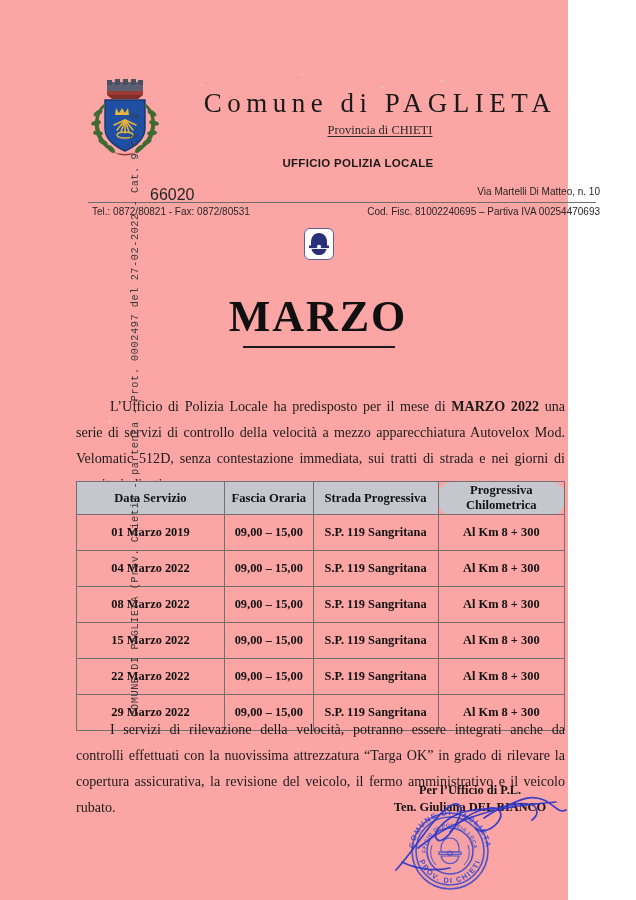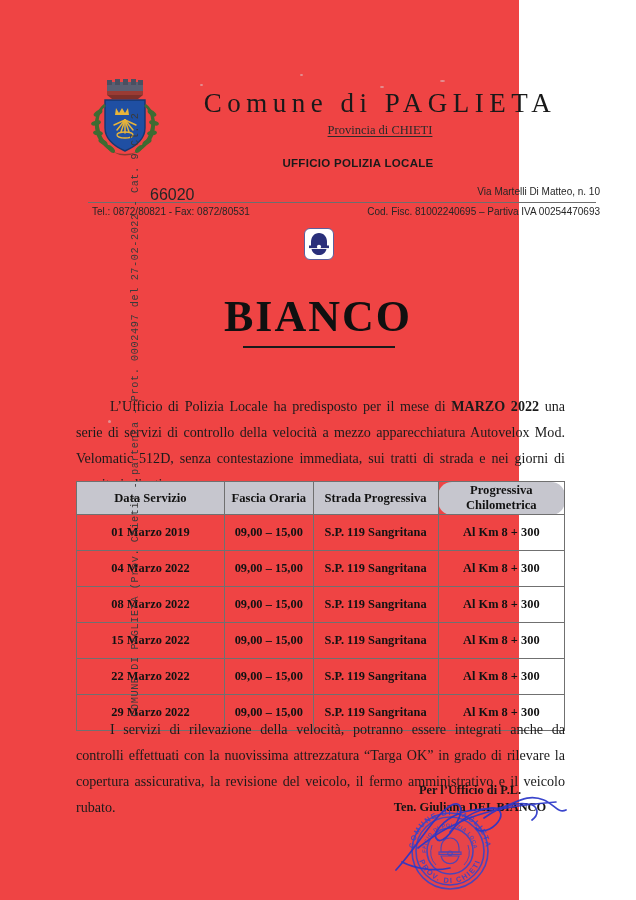--- a/index.html
+++ b/index.html
@@ -4,21 +4,21 @@
 <style>
   html,body{margin:0;padding:0;}
   body{
     width:636px;height:900px;
     background:#ffffff;
     font-family:"Liberation Serif", serif;
     color:#141414;
     overflow:hidden;
     position:relative;
   }
-  .page{position:relative;width:519px;height:900px;background:#ef4444;}
+  .page{position:relative;width:568px;height:900px;background:#fca5a5;}
 
   
   .speck{position:absolute;background:#d8d2d6;border-radius:50%;opacity:.55;}
 
   
   .header{position:absolute;left:0;top:68px;width:636px;}
   .crest{position:absolute;left:88px;top:8px;width:74px;height:82px;}
   .town-title{
     position:absolute;left:160px;top:20px;width:440px;
     text-align:center;
@@ -206,21 +206,21 @@
 
   <div class="helmet-box">
     <svg viewBox="0 0 28 30" width="28" height="30">
       <path d="M14 4 c-5 0 -8 4 -8 9 v4 h16 v-4 c0 -5 -3 -9 -8 -9 z" fill="#2a2f7a"></path>
       <rect x="4" y="16.5" width="20" height="2.6" fill="#2a2f7a"></rect>
       <path d="M6.5 20 h15 c-1 4 -4 6 -7.5 6 c-3.5 0 -6.5 -2 -7.5 -6 z" fill="#2a2f7a"></path>
       <circle cx="14" cy="17.8" r="2.1" fill="#ffffff"></circle>
     </svg>
   </div>
 
-  <div class="avviso">BIANCO</div>
+  <div class="avviso">MARZO</div>
   <div class="avviso-ul"></div>
 
   <div class="para" id="p1"><span class="ind"></span><span>L’Ufficio di Polizia Locale ha predisposto per il mese di </span><b>MARZO 2022</b><span> una serie di servizi di controllo della velocità a mezzo apparecchiatura Autovelox Mod. Velomatic 512D, senza contestazione immediata, sui tratti di strada e nei giorni di seguito indicati:</span></div>
 
   <table class="tbl">
     <thead>
       <tr>
         <th class="c0">Data Servizio</th>
         <th class="c1">Fascia Oraria</th>
         <th class="c2">Strada Progressiva</th>

